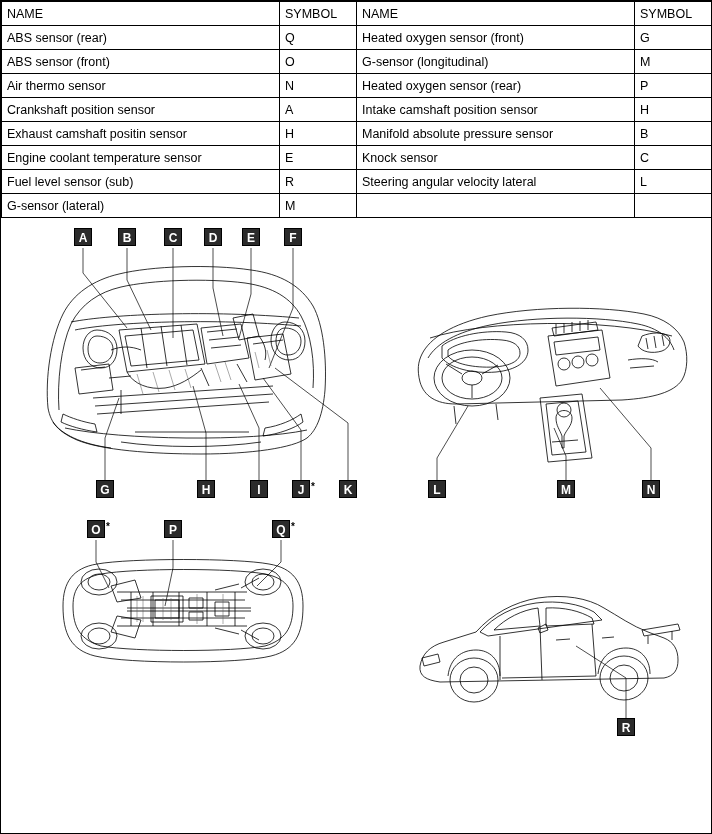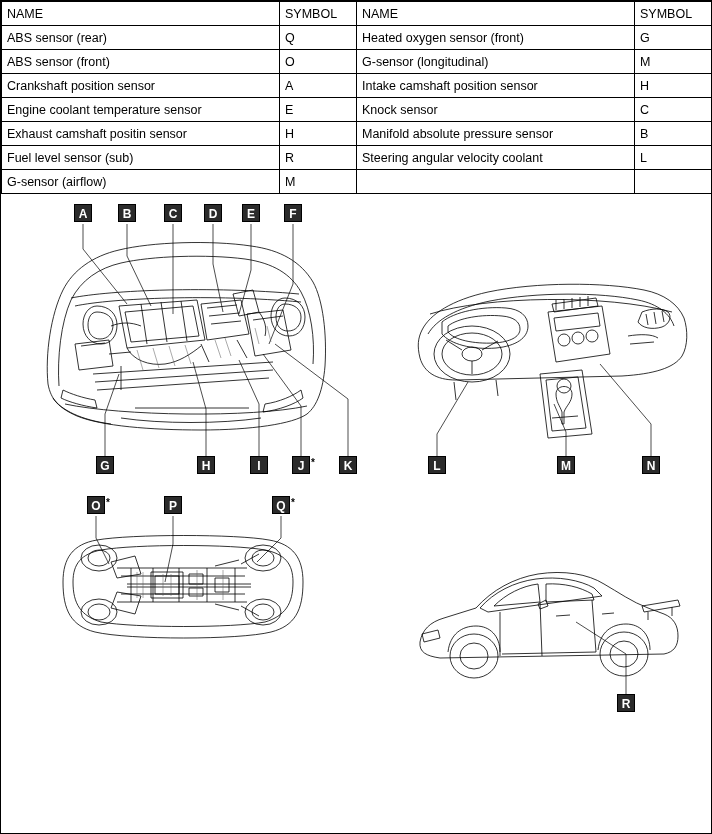--- a/index.html
+++ b/index.html
@@ -114,45 +114,51 @@
         <td>Heated oxygen sensor (front)</td>
         <td>G</td>
       </tr>
       <tr>
         <td>ABS sensor (front)</td>
         <td>O</td>
         <td>G-sensor (longitudinal)</td>
         <td>M</td>
       </tr>
       <tr>
+        <td>Air thermo sensor</td>
+        <td>N</td>
+        <td>Heated oxygen sensor (rear)</td>
+        <td>P</td>
+      </tr>
+      <tr>
         <td>Crankshaft position sensor</td>
         <td>A</td>
         <td>Intake camshaft position sensor</td>
         <td>H</td>
       </tr>
       <tr>
+        <td>Exhaust camshaft positin sensor</td>
+        <td>H</td>
+        <td>Manifold absolute pressure sensor</td>
+        <td>B</td>
+      </tr>
+      <tr>
         <td>Engine coolant temperature sensor</td>
         <td>E</td>
         <td>Knock sensor</td>
         <td>C</td>
       </tr>
       <tr>
-        <td>Exhaust camshaft positin sensor</td>
-        <td>H</td>
-        <td>Manifold absolute pressure sensor</td>
-        <td>B</td>
-      </tr>
-      <tr>
         <td>Fuel level sensor (sub)</td>
         <td>R</td>
-        <td>Steering angular velocity coolant</td>
+        <td>Steering angular velocity lateral</td>
         <td>L</td>
       </tr>
       <tr>
-        <td>G-sensor (airflow)</td>
+        <td>G-sensor (lateral)</td>
         <td>M</td>
         <td class="empty"></td>
         <td class="empty"></td>
       </tr>
     </tbody>
   </table>
 
   <div class="figures">
 
     <div class="fig" style="left:0px; top:0px; width:360px; height:290px;">

